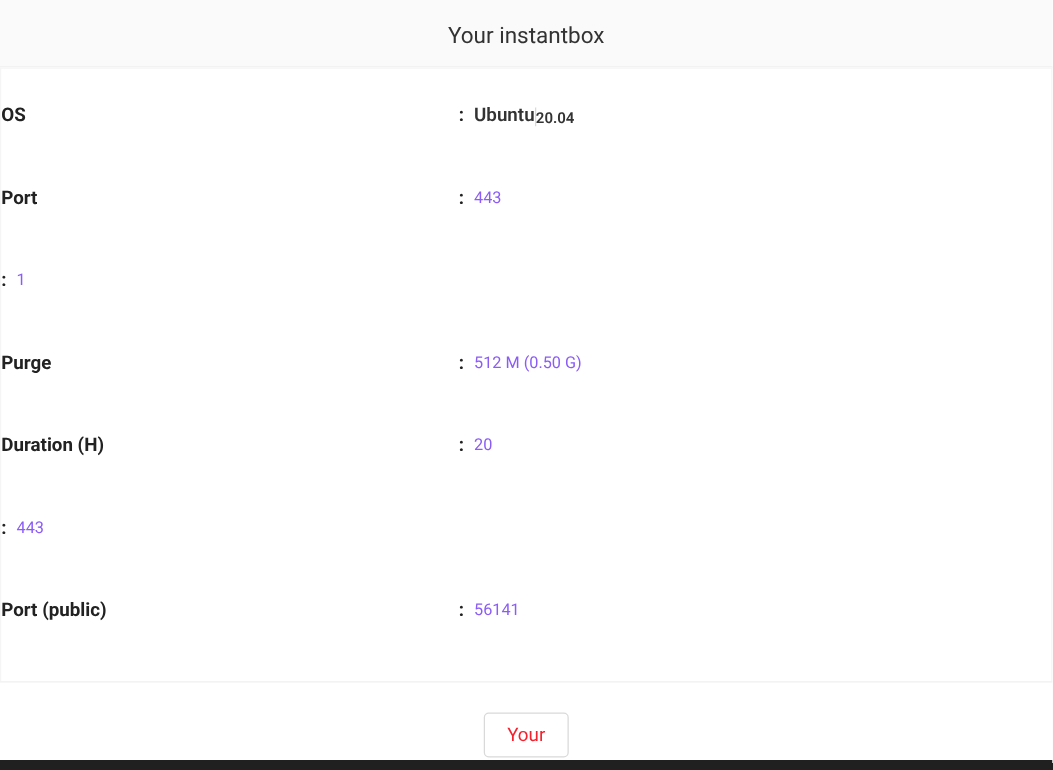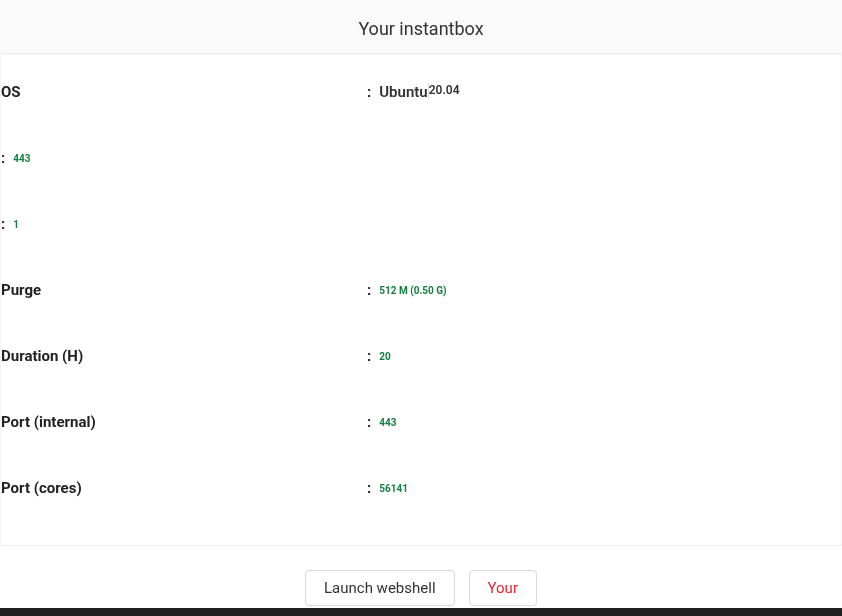--- a/index.html
+++ b/index.html
@@ -53,27 +53,27 @@
       color: #222;
       padding-right: 6px;
     }
     .colon {
       font-weight: 700;
       color: #222;
       padding-right: 8px;
       font-size: 15px;
     }
     .value {
-      font-size: 10px;
-      color: #15803d;
-      font-weight: 700;
+      font-size: 13px;
+      color: #8b5cf6;
+      font-weight: 400;
     }
     .os-group {
       display: flex;
-      align-items: flex-start;
+      align-items: flex-end;
     }
     .os-name {
       font-size: 15px;
       font-weight: 600;
       color: #333;
     }
     .divider {
       width: 1px;
       height: 15px;
       background: #d9d9d9;
@@ -131,20 +131,21 @@
       <span class="label">OS</span>
       <span class="colon">:</span>
       <div class="os-group">
         <span class="os-name">Ubuntu</span>
         <span class="divider"></span>
         <span class="os-version">20.04</span>
       </div>
     </div>
 
     <div class="row">
+      <span class="label">Port</span>
       <span class="colon">:</span>
       <span class="value">443</span>
     </div>
 
     <div class="row">
       <span class="colon">:</span>
       <span class="value">1</span>
     </div>
 
     <div class="row">
@@ -153,32 +154,30 @@
       <span class="value">512 M  (0.50 G)</span>
     </div>
 
     <div class="row">
       <span class="label">Duration (H)</span>
       <span class="colon">:</span>
       <span class="value">20</span>
     </div>
 
     <div class="row">
-      <span class="label">Port (internal)</span>
       <span class="colon">:</span>
       <span class="value">443</span>
     </div>
 
     <div class="row">
-      <span class="label">Port (cores)</span>
+      <span class="label">Port (public)</span>
       <span class="colon">:</span>
       <span class="value">56141</span>
     </div>
 
   </div>
 
   <div class="footer">
-    <button class="btn btn-default">Launch webshell</button>
     <button class="btn btn-danger">Your</button>
   </div>
 </div>
 
 <div class="taskbar"></div>
 
 </body></html>

